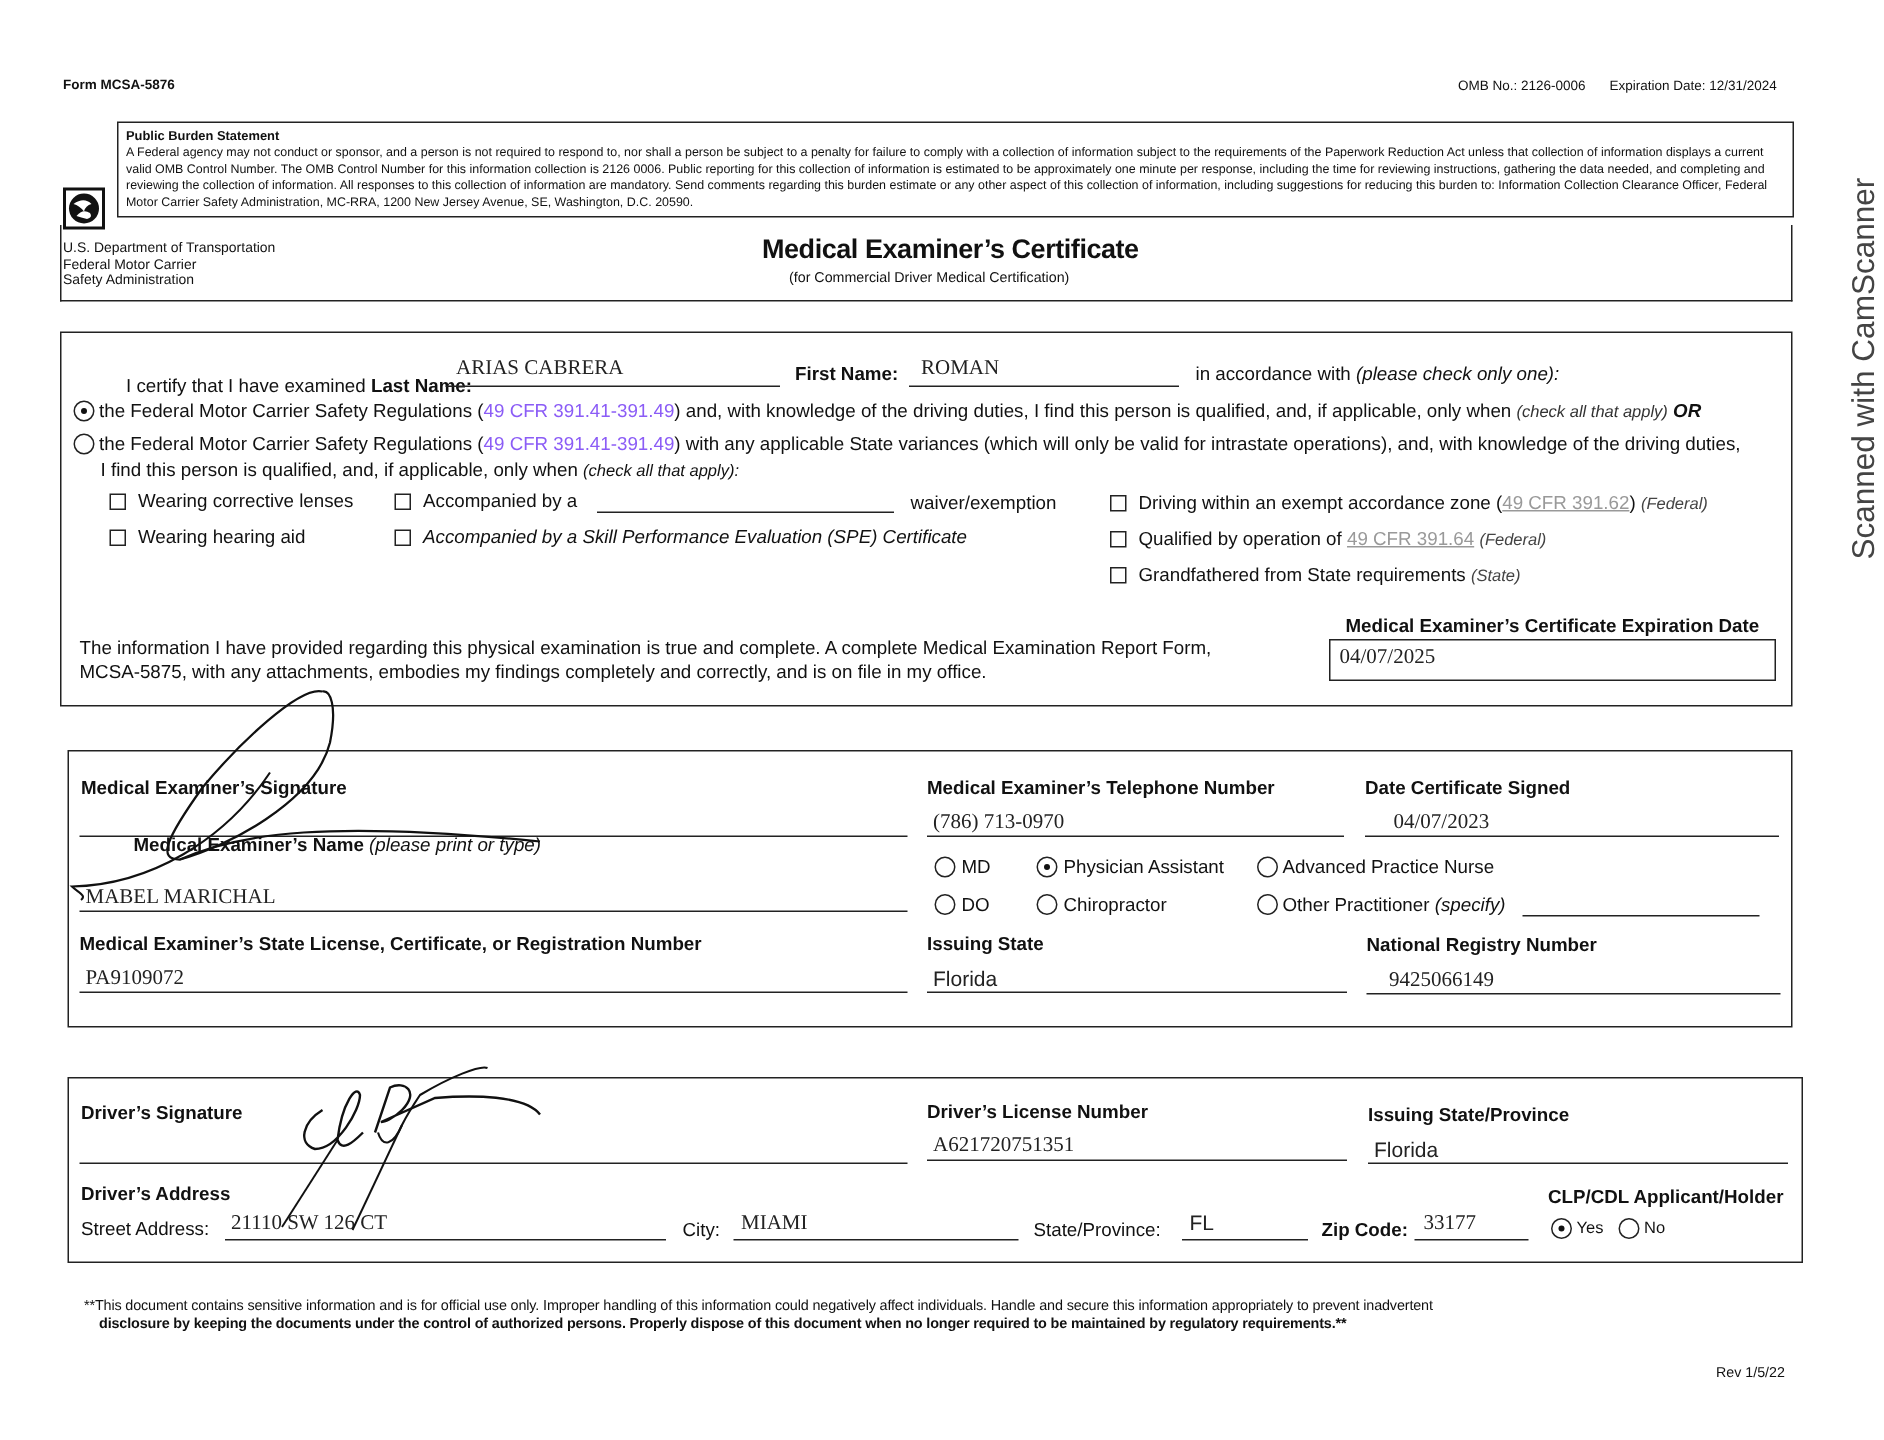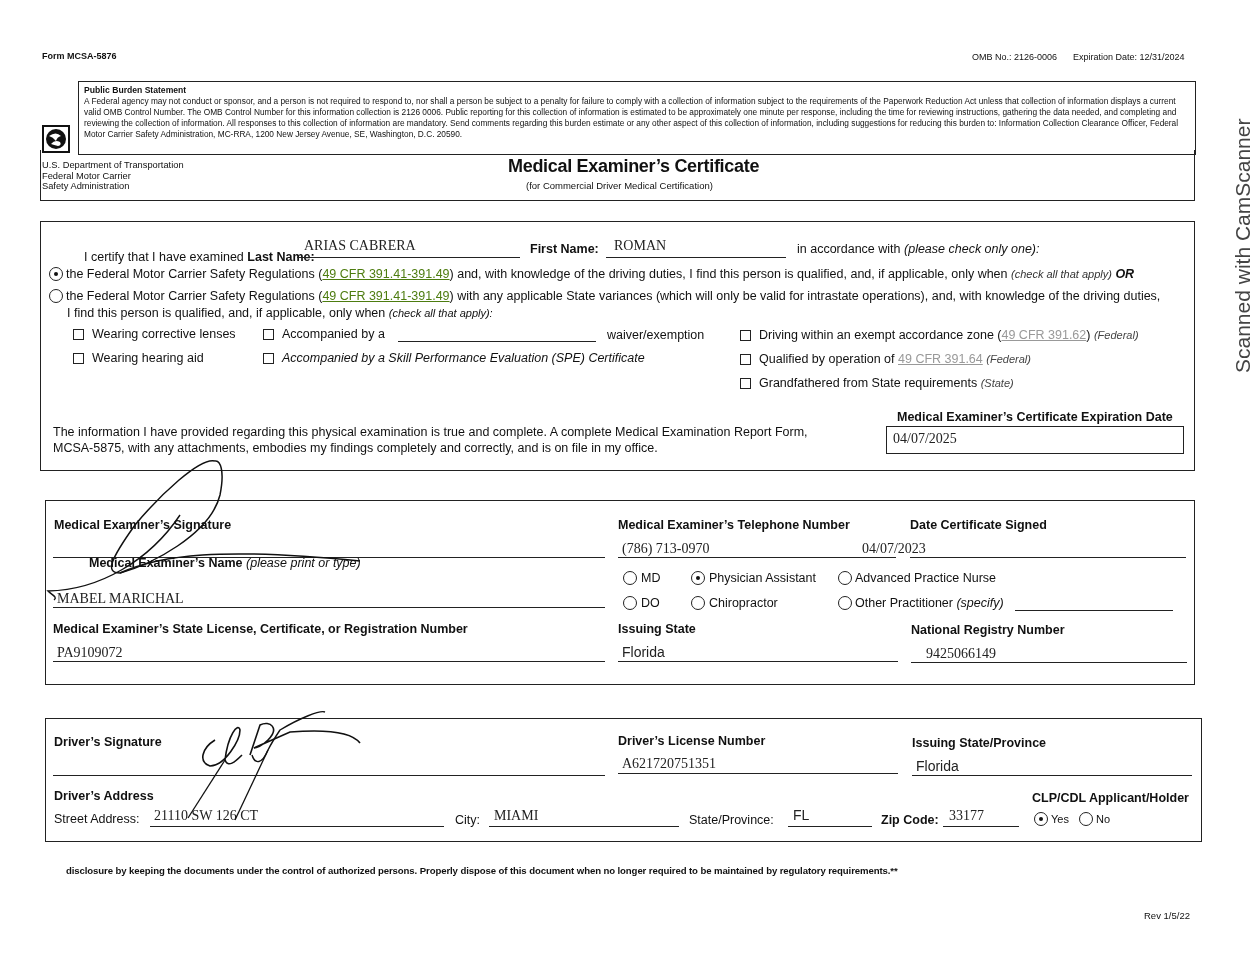--- a/index.html
+++ b/index.html
@@ -11,35 +11,35 @@
   .tiny { font-size:9px; }
   .box { position:absolute; border:1.6px solid #222; box-sizing:border-box; }
   .uline { position:absolute; border-bottom:1.3px solid #222; }
   .val { position:absolute; font-family:Liberation Serif, serif; font-size:14px; color:#222; white-space:nowrap;text-align:center; }
   .valsans { position:absolute; font-family:"Liberation Sans", sans-serif; font-size:14px; color:#222; white-space:nowrap; }
   .lbl { position:absolute; font-size:12.5px; white-space:nowrap; }
   .lblb { position:absolute; font-size:12.5px; font-weight:bold; white-space:nowrap; }
   .cb { position:absolute; width:11px; height:11px; border:1.4px solid #222; box-sizing:border-box; background:#fff; }
   .rd { position:absolute; width:14px; height:14px; border:1.4px solid #222; border-radius:50%; box-sizing:border-box; background:#fff; }
   .rd.on::after { content:""; position:absolute; left:3.5px; top:3.5px; width:4px; height:4px; border-radius:50%; background:#111; }
-  .link { text-decoration:underline; color:#4d7c0f; }
+  .link { color:#8b5cf6; }
   .faint { color:#999; text-decoration:underline; }
   .burden p { margin:0; }
   .sig { position:absolute; pointer-events:none; }
 </style>
 </head>
 <body>
 
 <div class="abs b tiny" style="left:42px;top:51px;">Form MCSA-5876</div>
 <div class="abs tiny" style="left:972px;top:52px;">OMB No.: 2126-0006</div>
 <div class="abs tiny" style="left:1073px;top:52px;">Expiration Date: 12/31/2024</div>
 
 <div class="box" style="left:40px;top:150px;width:1155px;height:51px;border-width:1.6px;border-top:none;"></div>
 
-<div class="box burden" style="left:78px;top:81px;width:1118px;height:74px;padding:3px 5px;font-size:8.3px;line-height:11px;">
+<div class="box burden" style="left:78px;top:81px;width:1118px;height:64px;padding:3px 5px;font-size:8.3px;line-height:11px;">
   <p class="b" style="font-size:8.6px;">Public Burden Statement</p>
   <p>A Federal agency may not conduct or sponsor, and a person is not required to respond to, nor shall a person be subject to a penalty for failure to comply with a collection of information subject to the requirements of the Paperwork Reduction Act unless that collection of information displays a current valid OMB Control Number. The OMB Control Number for this information collection is 2126 0006. Public reporting for this collection of information is estimated to be approximately one minute per response, including the time for reviewing instructions, gathering the data needed, and completing and reviewing the collection of information. All responses to this collection of information are mandatory. Send comments regarding this burden estimate or any other aspect of this collection of information, including suggestions for reducing this burden to: Information Collection Clearance Officer, Federal Motor Carrier Safety Administration, MC-RRA, 1200 New Jersey Avenue, SE, Washington, D.C. 20590.</p>
 </div>
 
 <div class="abs" style="left:42px;top:125px;width:28px;height:28px;border:2px solid #111;box-sizing:border-box;">
   <svg width="24" height="24" viewBox="0 0 24 24">
     <circle cx="12" cy="12" r="10" fill="#111"></circle>
     <path d="M5 9 Q12 4 17 9 Q13 10 12 14 Q9 10 5 9Z" fill="#fff"></path>
     <path d="M7 17 Q11 12 16 15 Q18 18 14 19 Q10 18 7 17Z" fill="#fff"></path>
   </svg>
@@ -123,21 +123,21 @@
 
 <div class="lblb" style="left:54px;top:518px;">Medical Examiner’s Signature</div>
 <div class="uline" style="left:53px;top:540px;width:552px;height:17px;"></div>
 
 <div class="lblb" style="left:618px;top:518px;">Medical Examiner’s Telephone Number</div>
 <div class="uline" style="left:618px;top:540px;width:278px;height:17px;"></div>
 <div class="val" style="left:622px;top:541px;">(786) 713-0970</div>
 
 <div class="lblb" style="left:910px;top:518px;">Date Certificate Signed</div>
 <div class="uline" style="left:910px;top:540px;width:276px;height:17px;"></div>
-<div class="val" style="left:862px;top:541px;">04/07/2023</div>
+<div class="val" style="left:929px;top:541px;">04/07/2023</div>
 
 <div class="lbl" style="left:53px;top:556px;padding-left:36px;">
   <span class="b">Medical Examiner’s Name</span>
   <span class="i">(please print or type)</span>
 </div>
 <div class="uline" style="left:53px;top:590px;width:552px;height:17px;"></div>
 <div class="val" style="left:57px;top:591px;">MABEL MARICHAL</div>
 
 <div class="rd" style="left:623px;top:571px;"></div>
 <div class="lbl" style="left:641px;top:571px;">MD</div>
@@ -212,17 +212,18 @@
 
 <svg class="sig" style="left:180px;top:700px;" width="200" height="130">
   <path d="M35 40 C22 48, 18 62, 30 66 C45 66, 60 40, 60 30 C58 22, 48 35, 45 60 C48 68, 55 62, 62 55" fill="none" stroke="#111" stroke-width="1.6"></path>
   <path d="M70 55 L80 25 C90 20, 100 28, 88 40 C82 46, 76 48, 74 48 L110 32 C135 30, 170 30, 180 43" fill="none" stroke="#111" stroke-width="1.6"></path>
   <path d="M72 55 C75 65, 82 64, 88 50 C92 42, 96 36, 100 30 C120 18, 140 10, 145 12" fill="none" stroke="#111" stroke-width="1.4"></path>
   <path d="M45 60 L8 118" fill="none" stroke="#111" stroke-width="1.3"></path>
   <path d="M88 50 L55 120" fill="none" stroke="#111" stroke-width="1.3"></path>
 </svg>
 
 <div class="abs" style="left:56px;top:865px;font-size:9.6px;line-height:12px;letter-spacing:-0.1px;">
+  <div>**This document contains sensitive information and is for official use only. Improper handling of this information could negatively affect individuals. Handle and secure this information appropriately to prevent inadvertent</div>
   <div style="padding-left:10px;font-weight:bold;">disclosure by keeping the documents under the control of authorized persons. Properly dispose of this document when no longer required to be maintained by regulatory requirements.**</div>
 </div>
 <div class="abs" style="left:1144px;top:910px;font-size:9.5px;">Rev 1/5/22</div>
 
 <div class="abs" style="left:1108px;top:226px;width:270px;transform:rotate(-90deg);transform-origin:center;font-size:21px;color:#444;white-space:nowrap;">Scanned with CamScanner</div>
 
 </body></html>

